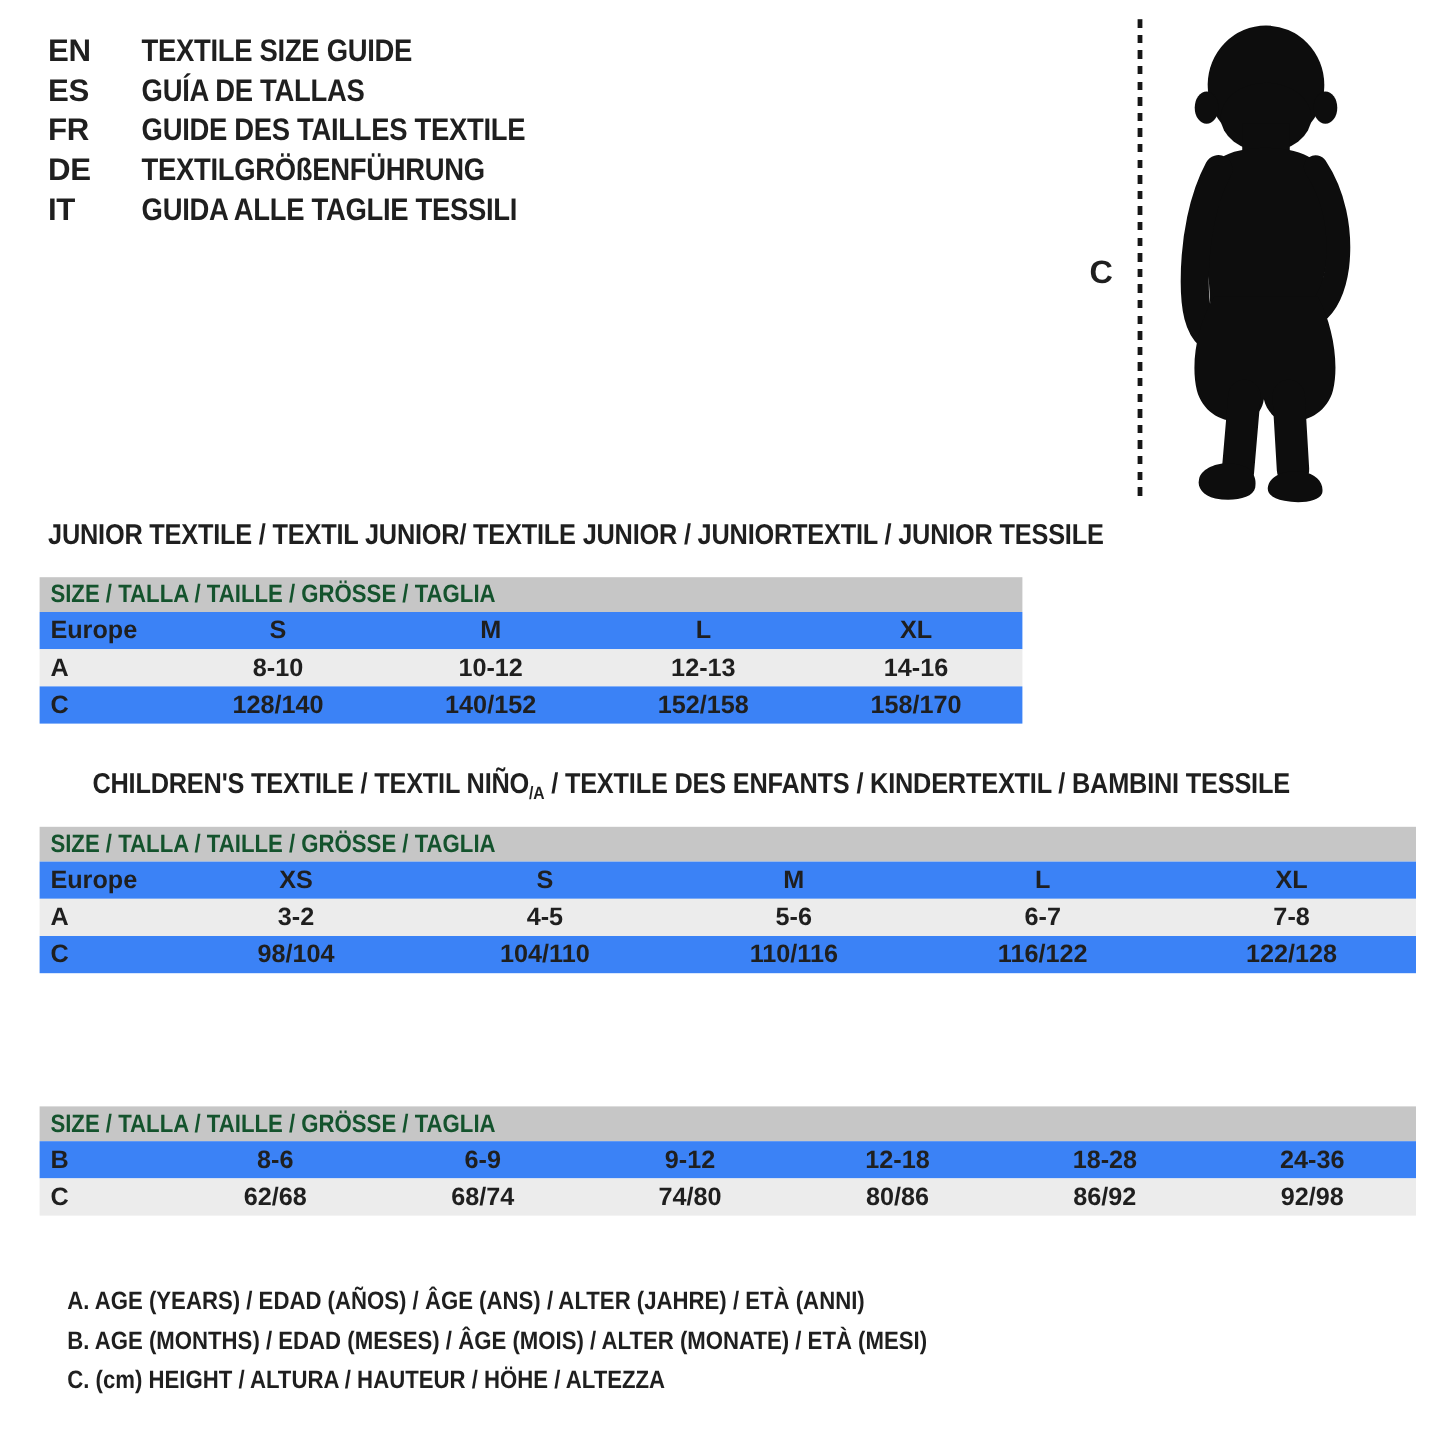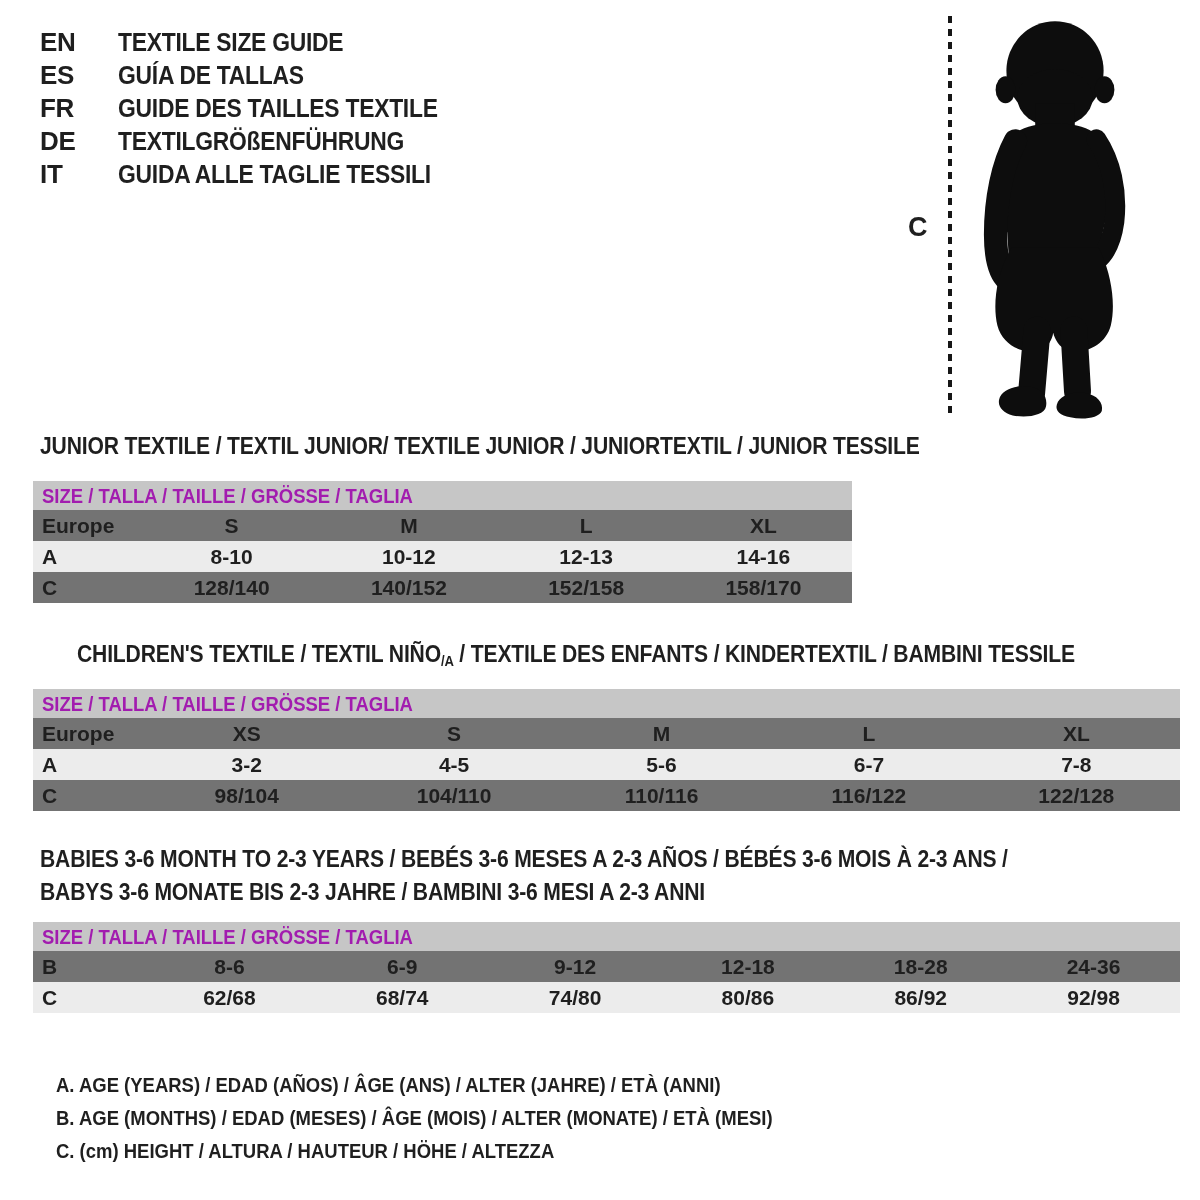--- a/index.html
+++ b/index.html
@@ -31,24 +31,24 @@
   .title-babies{top:842px;}
   .title-line{display:block;height:33px;line-height:33px;}
   .subscript{font-size:0.62em;vertical-align:-0.3em;}
 
   
   .size-table{position:absolute;left:33px;}
   .table-junior{top:481px;width:819px;}
   .table-children{top:689px;width:1147px;}
   .table-babies{top:922px;width:1147px;}
   .bar{
-    height:29px;background:#c6c6c6;color:#a21caf;
+    height:29px;background:#c6c6c6;color:#14532d;
     font-size:21px;line-height:29px;padding-left:9px;box-sizing:border-box;
   }
-  .trow{display:flex;height:31px;align-items:center;font-size:21px;background:#737373;}
+  .trow{display:flex;height:31px;align-items:center;font-size:21px;background:#3b82f6;}
   .trow.shade{background:#ececec;}
   .cell{flex:1;text-align:center;}
   .cell.first{flex:0 0 110px;text-align:left;padding-left:9px;box-sizing:border-box;}
 
   
   .legend{position:absolute;left:56px;top:1068px;font-size:21px;}
   .legend-line{height:33px;line-height:33px;}
 </style>
 </head>
 <body>
@@ -156,24 +156,20 @@
     <div class="trow">
       <span class="cell first">C</span>
       <span class="cell">98/104</span>
       <span class="cell">104/110</span>
       <span class="cell">110/116</span>
       <span class="cell">116/122</span>
       <span class="cell">122/128</span>
     </div>
   </div>
 
-  <div class="section-title title-babies">
-    <span class="title-line"><span class="cond">BABIES 3-6 MONTH TO 2-3 YEARS / BEBÉS 3-6 MESES A 2-3 AÑOS / BÉBÉS 3-6 MOIS À 2-3 ANS /</span></span>
-    <span class="title-line"><span class="cond">BABYS 3-6 MONATE BIS 2-3 JAHRE / BAMBINI 3-6 MESI A 2-3 ANNI</span></span>
-  </div>
   <div class="size-table table-babies">
     <div class="bar">
       <span class="cond">SIZE / TALLA / TAILLE / GRÖSSE / TAGLIA</span>
     </div>
     <div class="trow">
       <span class="cell first">B</span>
       <span class="cell">8-6</span>
       <span class="cell">6-9</span>
       <span class="cell">9-12</span>
       <span class="cell">12-18</span>

